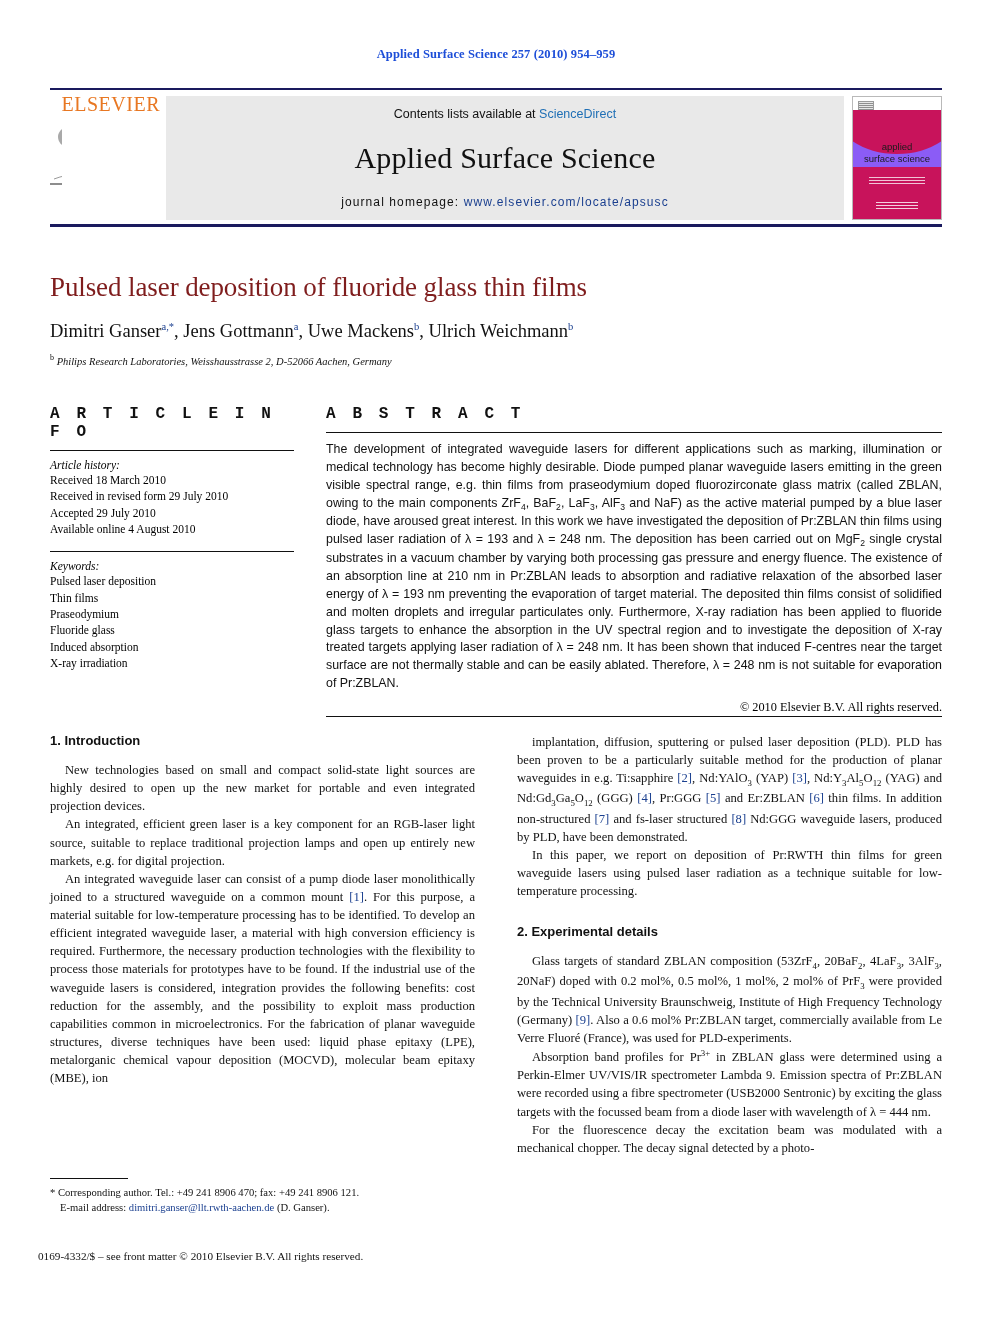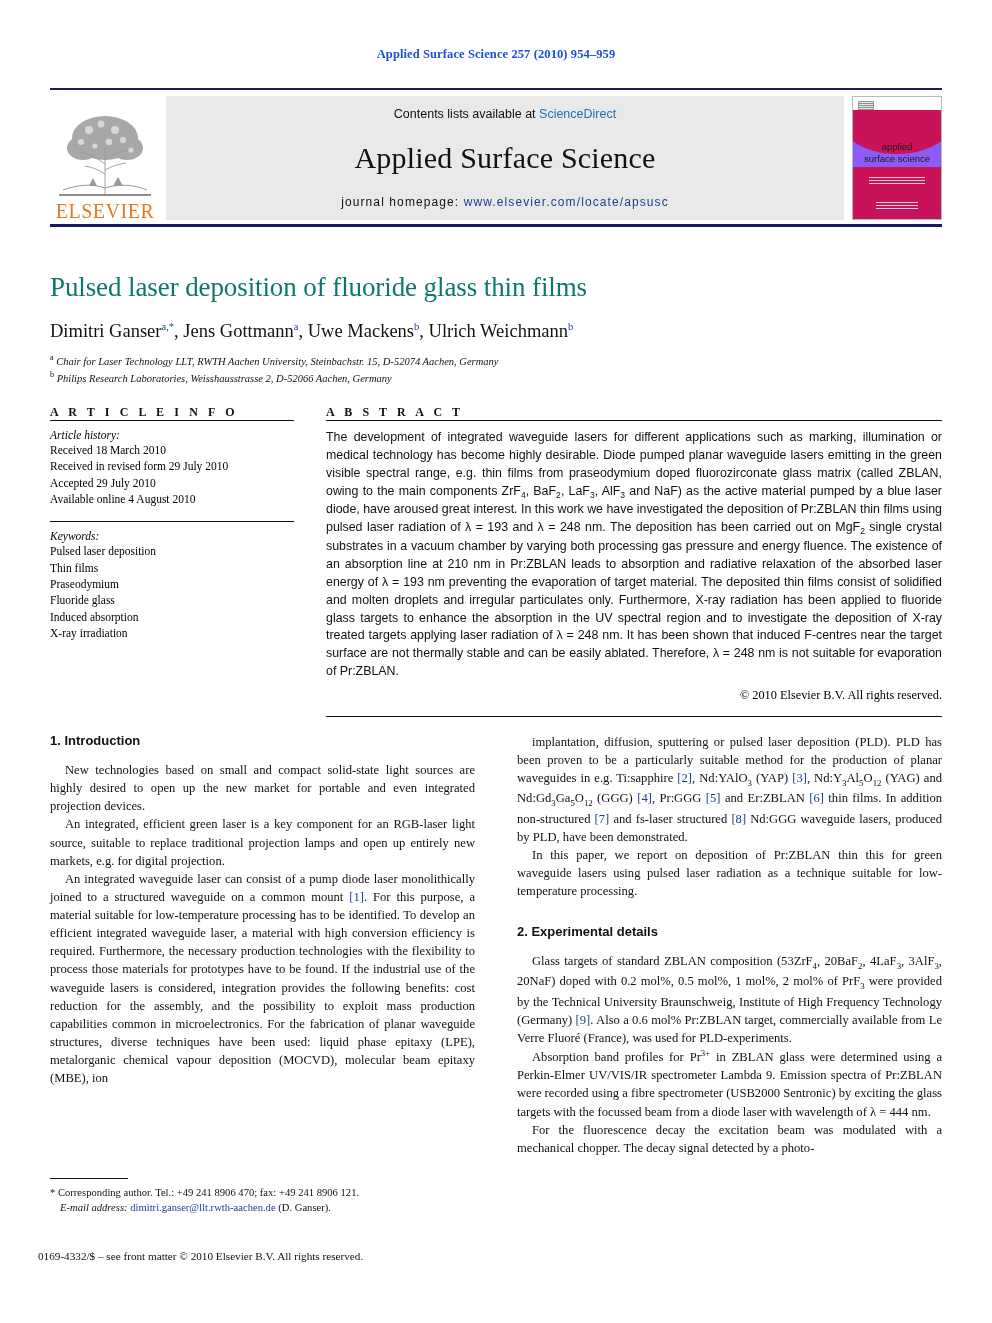--- a/index.html
+++ b/index.html
@@ -49,23 +49,23 @@
   .masthead-inner {
     display: flex;
     height: 130px;
     align-items: stretch;
     padding-top: 3px;
   }
   .elsevier-logo {
     width: 110px;
     flex: 0 0 110px;
     display: flex;
-    flex-direction: column;
+    flex-direction: row;
     justify-content: flex-end;
-    align-items: center;
+    align-items: flex-start;
     padding-bottom: 2px;
   }
   .tree-box {
     width: 92px;
     height: 96px;
     position: relative;
     overflow: hidden;
   }
   .elsevier-word {
     font-family: "Liberation Serif", serif;
@@ -179,21 +179,21 @@
   
   .title-block {
     position: absolute;
     top: 272px;
     left: 50px;
     width: 892px;
   }
   .paper-title {
     font-family: "Liberation Serif", serif;
     font-size: 27px;
-    color: #0f766e;
+    color: #7f1d1d;
     margin: 0 0 18px 0;
     font-weight: normal;
     letter-spacing: -0.1px;
   }
   .authors {
     font-family: "Liberation Serif", serif;
     font-size: 18.5px;
     color: #111;
     margin: 0 0 10px 0;
   }
@@ -225,26 +225,26 @@
     gap: 32px;
   }
   .col-info {
     flex: 0 0 244px;
     width: 244px;
   }
   .col-abstract {
     flex: 1 1 auto;
   }
   .sec-head {
-    font-family: Liberation Serif, serif;
+    font-family: Liberation Mono, monospace;
     font-weight: bold;
-    font-size: 12px;
+    font-size: 16px;
     letter-spacing: 3.6px;
     color: #111;
-    margin-bottom: 0;
+    margin-bottom: 9px;
   }
   .hr-thin {
     border: 0;
     border-top: 1px solid #111;
     margin: 0 0 8px 0;
   }
   .hr-thin2 {
     border: 0;
     border-top: 1px solid #111;
     margin: 14px 0 8px 0;
@@ -331,21 +331,21 @@
     border-top: 1px solid #111;
     margin-bottom: 6px;
   }
   .footnote-text {
     font-family: "Liberation Serif", serif;
     font-size: 10.6px;
     line-height: 1.45;
     color: #111;
     margin: 0;
   }
-  .footnote-text .em { font-style: italic; }
+  .footnote-text .em { }
   .link-blue { color: #1a3f8f; }
   .footer-meta {
     position: absolute;
     top: 1248px;
     left: 38px;
     width: 440px;
     font-family: "Liberation Serif", serif;
     font-size: 11.2px;
     line-height: 1.45;
     color: #111;
@@ -426,21 +426,20 @@
 
   <div class="title-block">
     <h1 class="paper-title">Pulsed laser deposition of fluoride glass thin films</h1>
     <div class="authors">
       <span><span>Dimitri Ganser</span><sup>a,*</sup></span>,
       <span><span>Jens Gottmann</span><sup>a</sup></span>,
       <span><span>Uwe Mackens</span><sup>b</sup></span>,
       <span><span>Ulrich Weichmann</span><sup>b</sup></span>
     </div>
     <div class="affil">
-      <div><sup>a</sup> <span>Chair for Laser Technology LLT, RWTH Aachen University, Steinbachstr. 15, D-52074 Aachen, Germany</span></div>
       <div><sup>b</sup> <span>Philips Research Laboratories, Weisshausstrasse 2, D-52066 Aachen, Germany</span></div>
     </div>
   </div>
 
   <div class="info-abstract">
 
     <div class="col-info">
       <div class="sec-head">A R T I C L E  I N F O</div>
       <hr class="hr-thin">
       <div class="info-label">Article history:</div>
@@ -472,21 +471,21 @@
 
     <div class="bcol">
       <h2 class="sec-title">1.  Introduction</h2>
       <p class="body-p">New technologies based on small and compact solid-state light sources are highly desired to open up the new market for portable and even integrated projection devices.</p>
       <p class="body-p">An integrated, efficient green laser is a key component for an RGB-laser light source, suitable to replace traditional projection lamps and open up entirely new markets, e.g. for digital projection.</p>
       <p class="body-p">An integrated waveguide laser can consist of a pump diode laser monolithically joined to a structured waveguide on a common mount <span class="ref">[1]</span>. For this purpose, a material suitable for low-temperature processing has to be identified. To develop an efficient integrated waveguide laser, a material with high conversion efficiency is required. Furthermore, the necessary production technologies with the flexibility to process those materials for prototypes have to be found. If the industrial use of the waveguide lasers is considered, integration provides the following benefits: cost reduction for the assembly, and the possibility to exploit mass production capabilities common in microelectronics. For the fabrication of planar waveguide structures, diverse techniques have been used: liquid phase epitaxy (LPE), metalorganic chemical vapour deposition (MOCVD), molecular beam epitaxy (MBE), ion</p>
     </div>
 
     <div class="bcol">
       <p class="body-p">implantation, diffusion, sputtering or pulsed laser deposition (PLD). PLD has been proven to be a particularly suitable method for the production of planar waveguides in e.g. Ti:sapphire <span class="ref">[2]</span>, Nd:YAlO<sub>3</sub> (YAP) <span class="ref">[3]</span>, Nd:Y<sub>3</sub>Al<sub>5</sub>O<sub>12</sub> (YAG) and Nd:Gd<sub>3</sub>Ga<sub>5</sub>O<sub>12</sub> (GGG) <span class="ref">[4]</span>, Pr:GGG <span class="ref">[5]</span> and Er:ZBLAN <span class="ref">[6]</span> thin films. In addition non-structured <span class="ref">[7]</span> and fs-laser structured <span class="ref">[8]</span> Nd:GGG waveguide lasers, produced by PLD, have been demonstrated.</p>
-      <p class="body-p">In this paper, we report on deposition of Pr:ZBLAN thin this for green waveguide lasers using pulsed laser radiation as a technique suitable for low-temperature processing.</p>
+      <p class="body-p">In this paper, we report on deposition of Pr:RWTH thin films for green waveguide lasers using pulsed laser radiation as a technique suitable for low-temperature processing.</p>
       <h2 class="sec-title spaced">2.  Experimental details</h2>
       <p class="body-p">Glass targets of standard ZBLAN composition (53ZrF<sub>4</sub>, 20BaF<sub>2</sub>, 4LaF<sub>3</sub>, 3AlF<sub>3</sub>, 20NaF) doped with 0.2 mol%, 0.5 mol%, 1 mol%, 2 mol% of PrF<sub>3</sub> were provided by the Technical University Braunschweig, Institute of High Frequency Technology (Germany) <span class="ref">[9]</span>. Also a 0.6 mol% Pr:ZBLAN target, commercially available from Le Verre Fluoré (France), was used for PLD-experiments.</p>
       <p class="body-p">Absorption band profiles for Pr<sup>3+</sup> in ZBLAN glass were determined using a Perkin-Elmer UV/VIS/IR spectrometer Lambda 9. Emission spectra of Pr:ZBLAN were recorded using a fibre spectrometer (USB2000 Sentronic) by exciting the glass targets with the focussed beam from a diode laser with wavelength of λ = 444 nm.</p>
       <p class="body-p">For the fluorescence decay the excitation beam was modulated with a mechanical chopper. The decay signal detected by a photo-</p>
     </div>
 
   </div>
 
   <div class="footnote">
     <div class="footnote-rule"></div>

